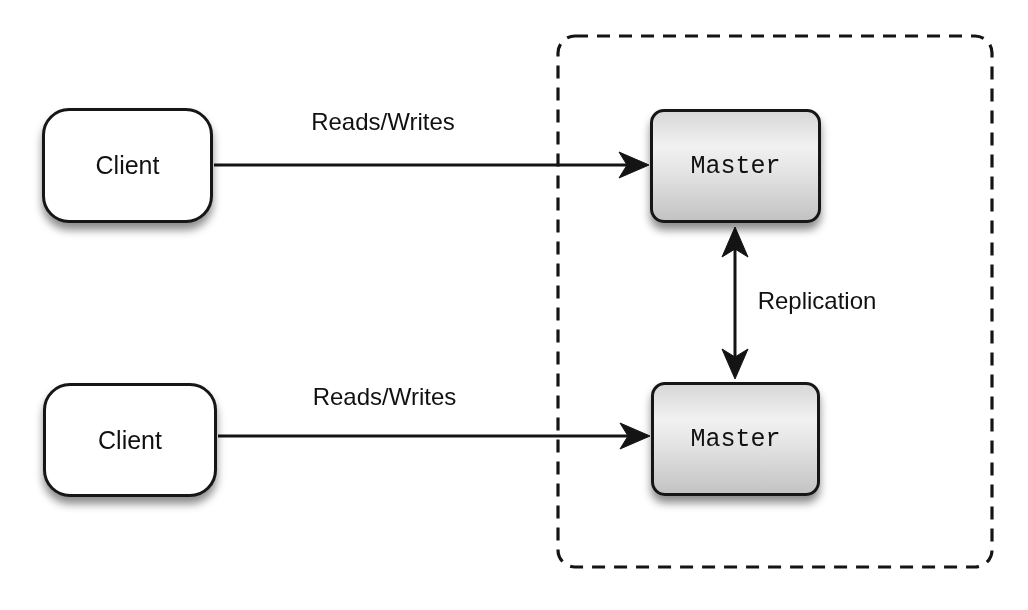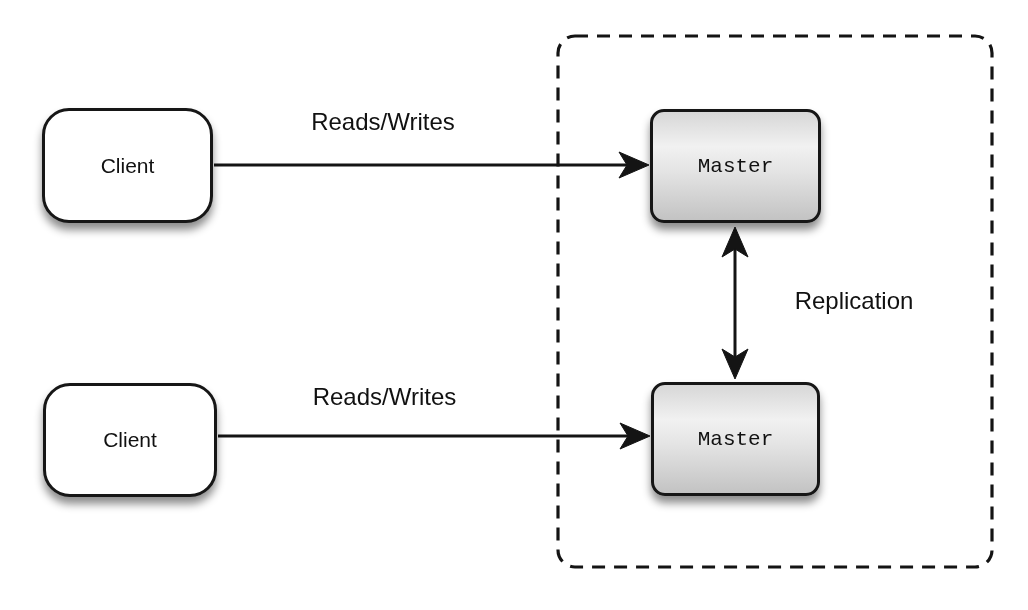--- a/index.html
+++ b/index.html
@@ -21,21 +21,21 @@
     left: 0;
     top: 0;
     width: 1028px;
     height: 610px;
   }
   .node {
     position: absolute;
     display: flex;
     align-items: center;
     justify-content: center;
-    font-size: 21px;
+    font-size: 25px;
     color: #111111;
     box-sizing: border-box;
     border: 3px solid #161616;
     box-shadow: 0 7px 9px rgba(0,0,0,0.45);
   }
   .node.client {
     background: #ffffff;
     border-radius: 27px;
   }
   .node.master {
@@ -92,15 +92,15 @@
   </div>
 
   <div class="node master" style="left:651px; top:382px; width:169px; height:114px;">
     <span>Master</span>
   </div>
 
   <div class="edge-label" style="left:263px; top:104px; width:240px;">Reads/Writes</div>
 
   <div class="edge-label" style="left:262px; top:379px; width:245px;">Reads/Writes</div>
 
-  <div class="edge-label" style="left:752px; top:283px; width:204px;">Replication</div>
+  <div class="edge-label" style="left:715px; top:283px; width:204px;">Replication</div>
 
 </div>
 
 </body></html>

